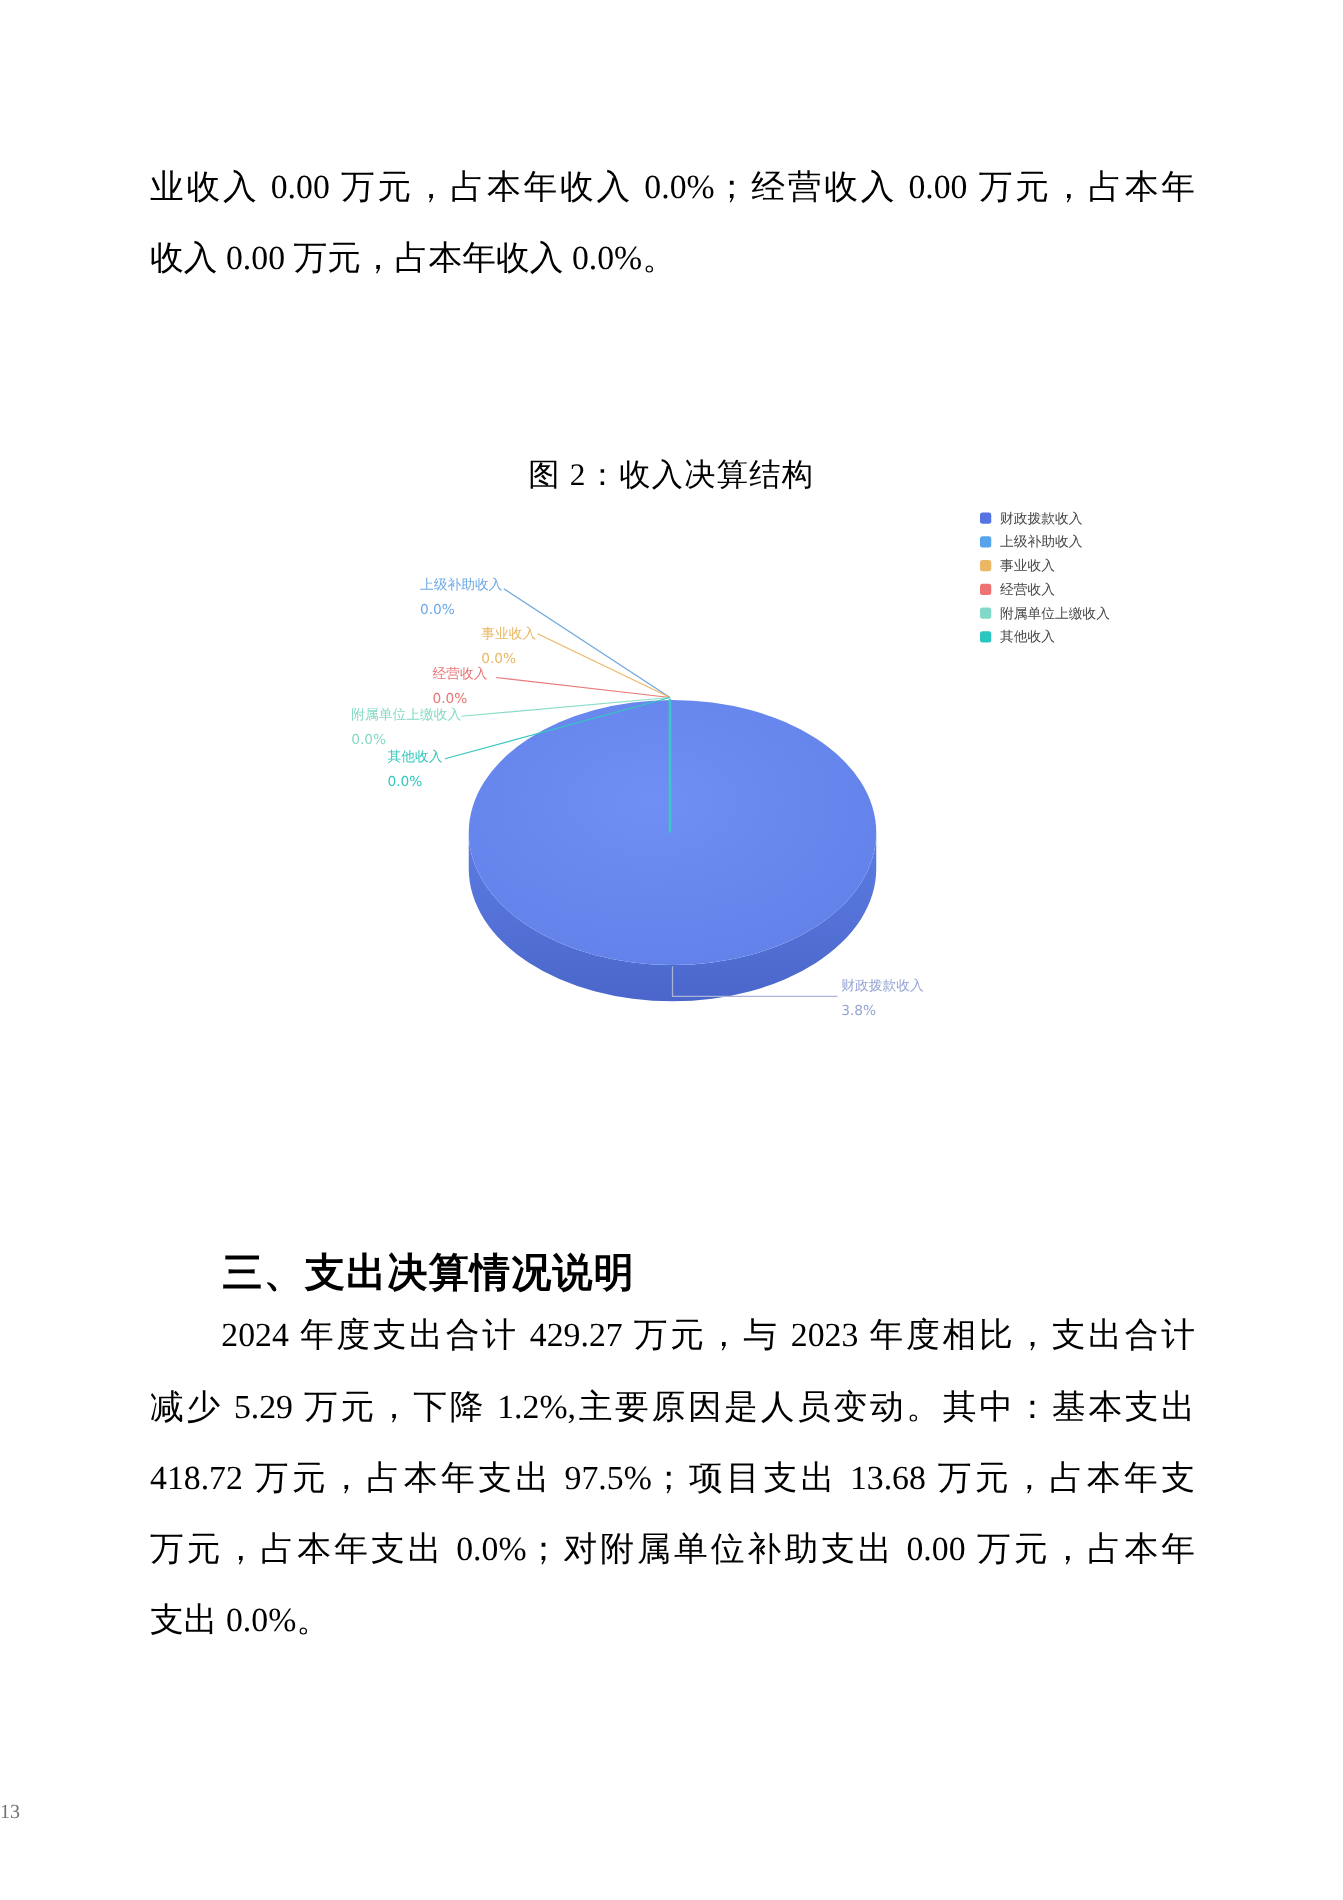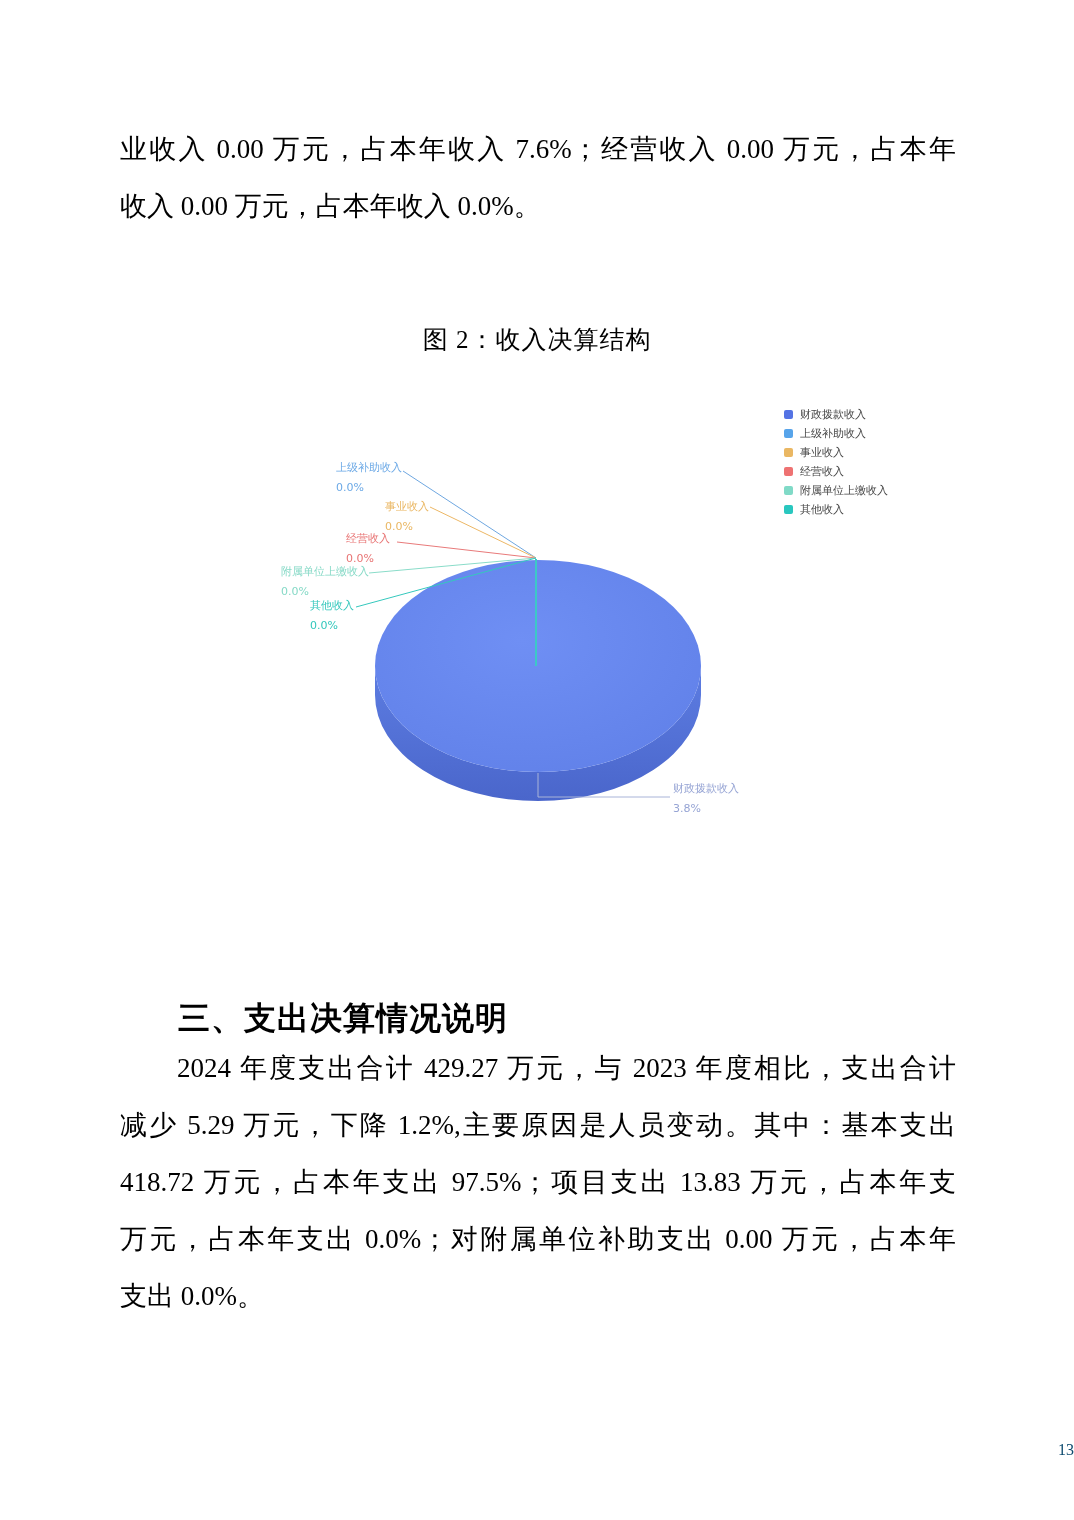--- a/index.html
+++ b/index.html
@@ -7,47 +7,47 @@
   .page {
     position:relative; width:1074px; height:1520px; background:#ffffff;
     font-family:"Liberation Serif","DejaVu Serif",serif; color:#000;
     overflow:hidden; margin:0 auto;
   }
   .para { position:absolute; left:120px; width:836px; font-size:27px; }
   .pline { height:57px; line-height:57px; white-space:nowrap;
            text-align:justify; text-align-last:justify; }
   .pline.last { text-align-last:left; }
   .pline.indent { text-indent:57px; }
-  .fig-title { position:absolute; left:0; top:323px; width:1074px;
+  .fig-title { position:absolute; left:0; top:363px; width:1074px;
     text-align:center; font-size:25px; letter-spacing:1px; }
   .heading { position:absolute; left:178px; top:997px; font-size:32px;
     font-weight:bold; font-family:"Liberation Sans","DejaVu Sans",sans-serif;
     letter-spacing:1px; }
   .page-num { position:absolute; left:0; top:1441px; width:1074px;
-    text-align:right; font-size:16px; color:#0c4a6e; }
+    text-align:left; font-size:16px; color:#737373; }
   
   .chart-svg { position:absolute; left:0; top:0; width:1074px; height:1520px;
     pointer-events:none; }
   .legend { position:absolute; left:784px; top:405px;
     font-family:"DejaVu Sans","Liberation Sans",sans-serif; font-size:11px;
     color:#464646; }
   .legend-row { display:flex; align-items:center; height:19px; }
   .legend-swatch { width:9px; height:9px; border-radius:2px; margin-right:7px;
     flex:0 0 auto; }
   .callout { position:absolute;
     font-family:"DejaVu Sans","Liberation Sans",sans-serif; font-size:11px;
     line-height:20px; white-space:nowrap; }
 </style>
 </head>
 <body>
 
 <div class="page">
 
   <div class="para" style="top:121px;">
-    <div class="pline">业收入 0.00 万元，占本年收入 7.6%；经营收入 0.00 万元，占本年</div>
+    <div class="pline">业收入 0.00 万元，占本年收入 0.0%；经营收入 0.00 万元，占本年</div>
     <div class="pline last">收入 0.00 万元，占本年收入 0.0%。</div>
   </div>
 
   <div class="fig-title">图 2：收入决算结构</div>
 
   <svg class="chart-svg" viewBox="0 0 1074 1520" xmlns="http://www.w3.org/2000/svg">
     <defs>
       <linearGradient id="sideGrad" x1="0" y1="0" x2="0" y2="1">
         <stop offset="0" stop-color="#5d7de2"></stop>
         <stop offset="1" stop-color="#4a66cb"></stop>
@@ -123,20 +123,20 @@
   <div class="callout" style="left: 673px; top: 779px; color: rgb(150, 164, 212);">
     <div>财政拨款收入</div>
     <div>3.8%</div>
   </div>
 
   <div class="heading">三、支出决算情况说明</div>
 
   <div class="para" style="top:1040px;">
     <div class="pline indent">2024 年度支出合计 429.27 万元，与 2023 年度相比，支出合计</div>
     <div class="pline">减少 5.29 万元，下降 1.2%,主要原因是人员变动。其中：基本支出</div>
-    <div class="pline">418.72 万元，占本年支出 97.5%；项目支出 13.83 万元，占本年支</div>
+    <div class="pline">418.72 万元，占本年支出 97.5%；项目支出 13.68 万元，占本年支</div>
     <div class="pline">万元，占本年支出 0.0%；对附属单位补助支出 0.00 万元，占本年</div>
     <div class="pline last">支出 0.0%。</div>
   </div>
 
   <div class="page-num">13</div>
 
 </div>
 
 </body></html>

